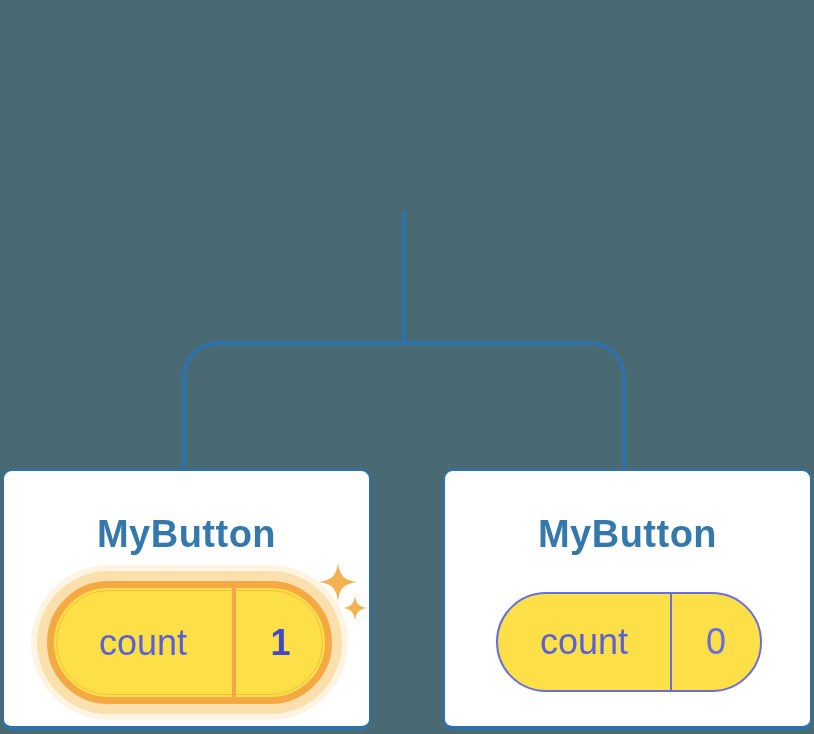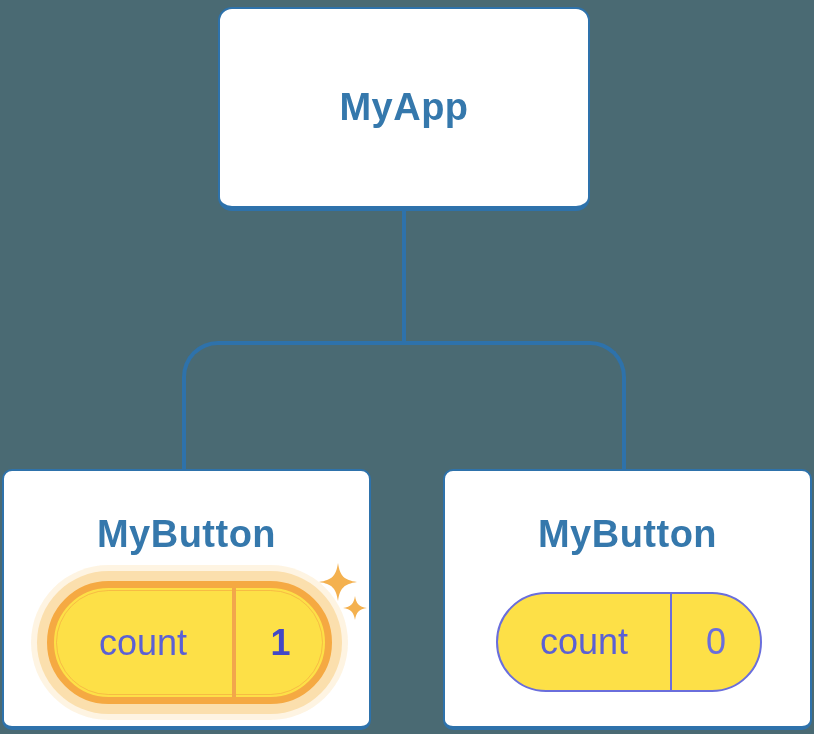--- a/index.html
+++ b/index.html
@@ -49,23 +49,20 @@
 
   
   .sparkles { position:absolute; left:313px; top:92px; width:54px; height:62px;
               color:var(--sparkle-orange); }
 </style>
 </head>
 <body>
 
 <div class="canvas">
 
-  <div class="node node-root">
-    <span class="node-title">MyApp</span>
-  </div>
 
   <div class="stem"></div>
   <div class="bracket"></div>
 
   <div class="node node-child node-left">
     <span class="node-title">MyButton</span>
     <div class="pill pill-highlight">
       <span class="pill-key">count</span>
       <span class="pill-divider"></span>
       <span class="pill-value">1</span>

